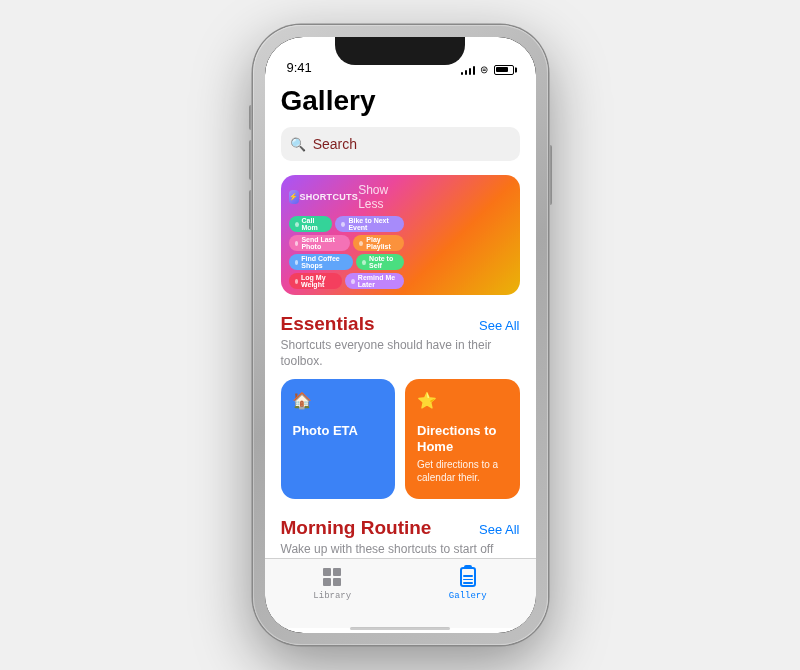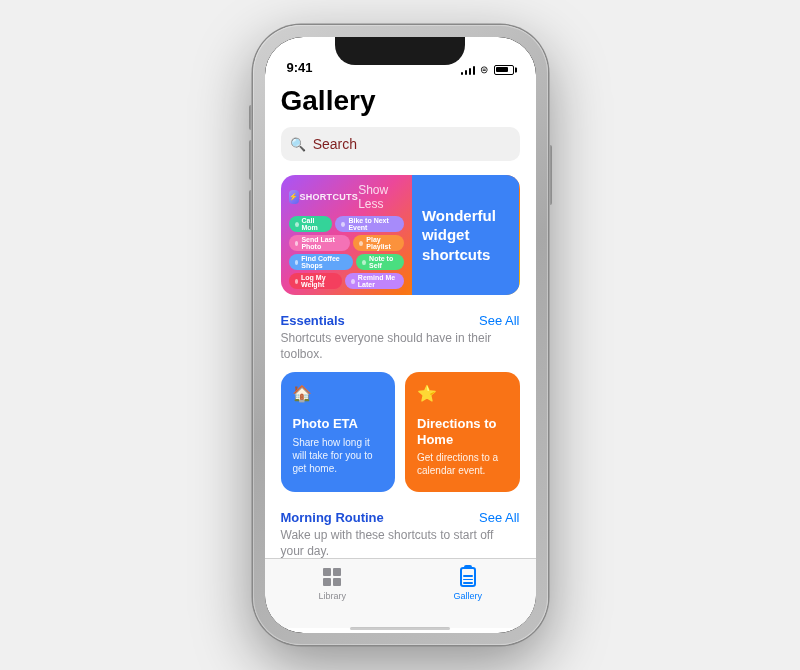--- a/index.html
+++ b/index.html
@@ -69,21 +69,21 @@
       align-items: flex-end;
       justify-content: space-between;
       padding: 0 22px 6px;
       flex-shrink: 0;
       position: relative;
       z-index: 5;
     }
 
     .status-time {
       font-size: 13px;
-      font-weight: 700;
+      font-weight: 400;
       color: #000;
     }
 
     .status-icons {
       display: flex;
       align-items: center;
       gap: 5px;
     }
 
     .signal-bars {
@@ -267,23 +267,23 @@
     }
 
     
     .section-header {
       display: flex;
       justify-content: space-between;
       align-items: baseline;
       margin-bottom: 3px;
     }
     .section-title {
-      font-size: 13px;
+      font-size: 19px;
       font-weight: 700;
-      color: #1d4ed8;
+      color: #b91c1c;
     }
     .see-all {
       font-size: 13px;
       color: #007aff;
       font-weight: 400;
     }
     .section-subtitle {
       font-size: 12px;
       color: #8e8e93;
       margin-bottom: 10px;
@@ -358,20 +358,21 @@
       width: 24px;
       height: 24px;
       display: flex;
       align-items: center;
       justify-content: center;
     }
 
     .tab-label {
       font-size: 9px;
       color: #8e8e93;
+      font-family: Liberation Mono, monospace;
     }
     .tab-label.active {
       color: #007aff;
     }
 
     
     .grid-icon {
       display: grid;
       grid-template-columns: 1fr 1fr;
       gap: 2px;
@@ -555,41 +556,37 @@
                 <div class="shortcut-chip" style="background:#f43f5e;">
                   <div class="chip-dot"></div>
                   <span>Log My Weight</span>
                 </div>
                 <div class="shortcut-chip" style="background:#c084fc;">
                   <div class="chip-dot"></div>
                   <span>Remind Me Later</span>
                 </div>
               </div>
             </div>
-            <div class="featured-right">
-              <span class="featured-text">Wonderful widget shortcuts</span>
-            </div>
           </div>
 
           <div class="section-header">
             <span class="section-title">Essentials</span>
             <span class="see-all">See All</span>
           </div>
           <p class="section-subtitle">Shortcuts everyone should have in their toolbox.</p>
 
           <div class="cards-row">
             <div class="card card-blue">
               <div class="card-icon">🏠</div>
               <span class="card-title">Photo ETA</span>
-              <span class="card-desc">Share how long it will take for you to get home.</span>
             </div>
             <div class="card card-orange">
               <div class="card-icon">⭐</div>
               <span class="card-title">Directions to Home</span>
-              <span class="card-desc">Get directions to a calendar event.</span>
+              <span class="card-desc">Get directions to a calendar their.</span>
             </div>
           </div>
 
           <div class="section-header">
             <span class="section-title">Morning Routine</span>
             <span class="see-all">See All</span>
           </div>
           <p class="section-subtitle">Wake up with these shortcuts to start off your day.</p>
 
         </div>

